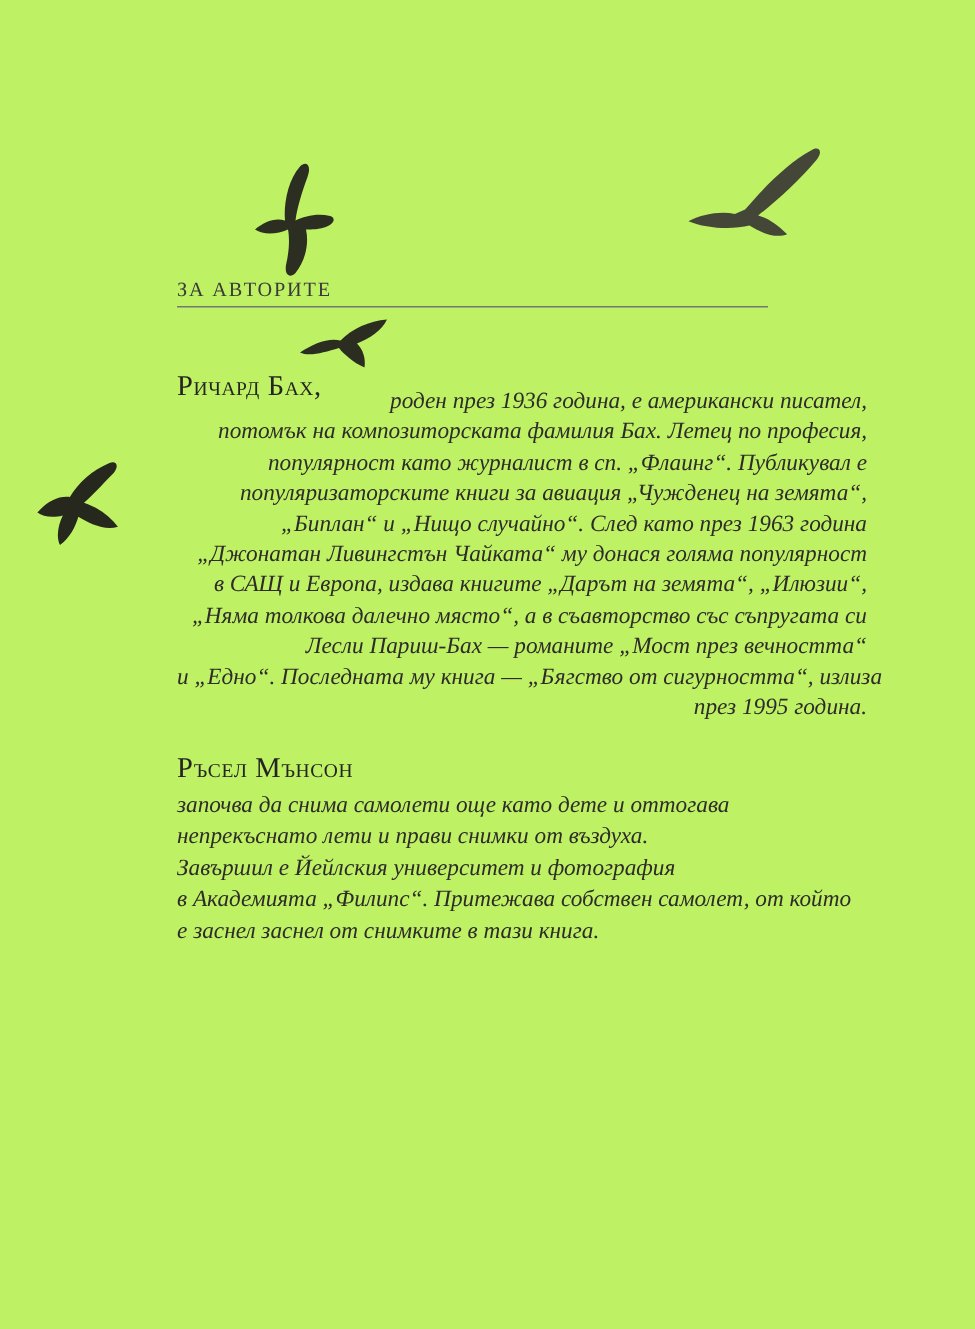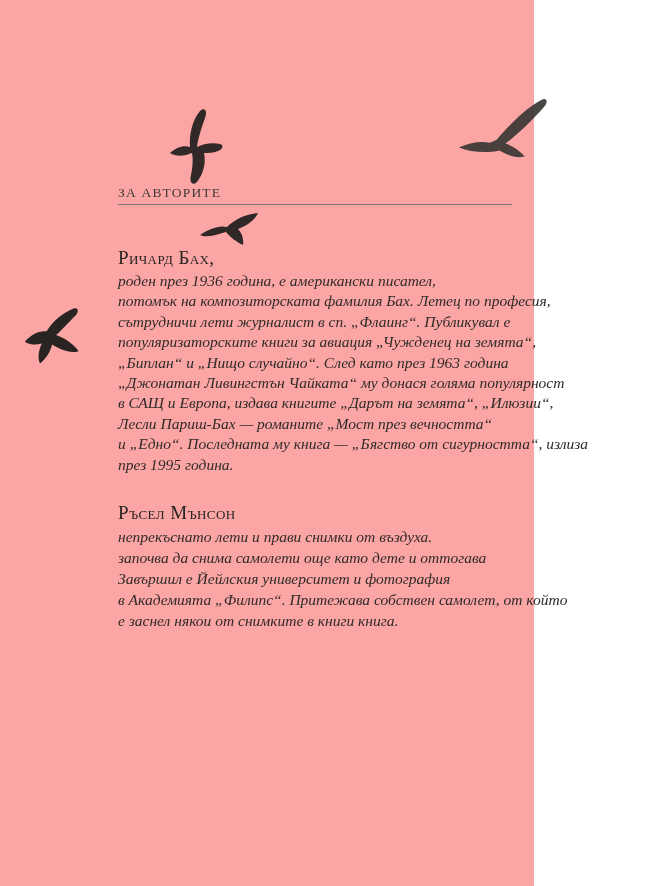--- a/index.html
+++ b/index.html
@@ -4,22 +4,22 @@
 <style>
   html, body { margin: 0; padding: 0; }
   body {
     width: 650px; height: 886px;
     background: #ffffff;
     font-family: "Liberation Serif", "DejaVu Serif", serif;
     overflow: hidden;
   }
   .page {
     position: relative;
-    width: 534px; height: 886px;
-    background: #fca5a5;
+    width: 650px; height: 886px;
+    background: #bef264;
   }
   .bird { position: absolute; pointer-events: none; }
   .bird svg { display: block; }
   .bird-1 { left: 168px; top: 106px; }
   .bird-2 { left: 457px; top: 96px; }
   .bird-3 { left: 198px; top: 211px; }
   .bird-4 { left: 23px; top: 306px; }
 
   .kicker {
     position: absolute;
@@ -51,21 +51,21 @@
   .heading-2 { top: 502px; }
 
   .bio {
     position: absolute;
     left: 118px;
     width: 460px;
     font-style: italic;
     font-size: 15.5px;
     color: #2e2b28;
   }
-  .bio-1 { top: 271px; line-height: 20.4px; }
+  .bio-1 { top: 258px; line-height: 20.4px; text-align: right; }
   .bio-2 { top: 526px; line-height: 21px; }
   .ln { white-space: nowrap; }
 </style>
 </head>
 <body>
 
 <div class="page">
 
   <div class="bird bird-1">
     <svg width="62" height="80" viewBox="0 0 62 80">
@@ -94,33 +94,34 @@
     <svg width="66" height="62" viewBox="0 0 70 64">
       <path fill="#1d1b19" fill-opacity="0.95" d="M2,37 C9,29 17,25 25,26 C31,16 41,7 53,2 C58,0 60,4 56,9 C48,17 40,26 35,30 C44,33 53,39 59,47 C50,50 39,45 31,40 C29,47 25,55 18,60 C15,54 17,45 20,39 C13,41 6,40 2,37 Z"></path>
     </svg>
   </div>
 
   <h2 class="author-heading heading-1">Ричард Бах,</h2>
 
   <div class="bio bio-1">
     <div class="ln">роден през 1936 година, е американски писател,</div>
     <div class="ln">потомък на композиторската фамилия Бах. Летец по професия,</div>
-    <div class="ln">сътрудничи лети журналист в сп. „Флаинг“. Публикувал е</div>
+    <div class="ln">популярност като журналист в сп. „Флаинг“. Публикувал е</div>
     <div class="ln">популяризаторските книги за авиация „Чужденец на земята“,</div>
     <div class="ln">„Биплан“ и „Нищо случайно“. След като през 1963 година</div>
     <div class="ln">„Джонатан Ливингстън Чайката“ му донася голяма популярност</div>
     <div class="ln">в САЩ и Европа, издава книгите „Дарът на земята“, „Илюзии“,</div>
+    <div class="ln">„Няма толкова далечно място“, а в съавторство със съпругата си</div>
     <div class="ln">Лесли Париш-Бах — романите „Мост през вечността“</div>
     <div class="ln">и „Едно“. Последната му книга — „Бягство от сигурността“, излиза</div>
     <div class="ln">през 1995 година.</div>
   </div>
 
   <h2 class="author-heading heading-2">Ръсел Мънсон</h2>
 
   <div class="bio bio-2">
+    <div class="ln">започва да снима самолети още като дете и оттогава</div>
     <div class="ln">непрекъснато лети и прави снимки от въздуха.</div>
-    <div class="ln">започва да снима самолети още като дете и оттогава</div>
     <div class="ln">Завършил е Йейлския университет и фотография</div>
     <div class="ln">в Академията „Филипс“. Притежава собствен самолет, от който</div>
-    <div class="ln">е заснел някои от снимките в книги книга.</div>
+    <div class="ln">е заснел заснел от снимките в тази книга.</div>
   </div>
 
 </div>
 
 </body></html>

